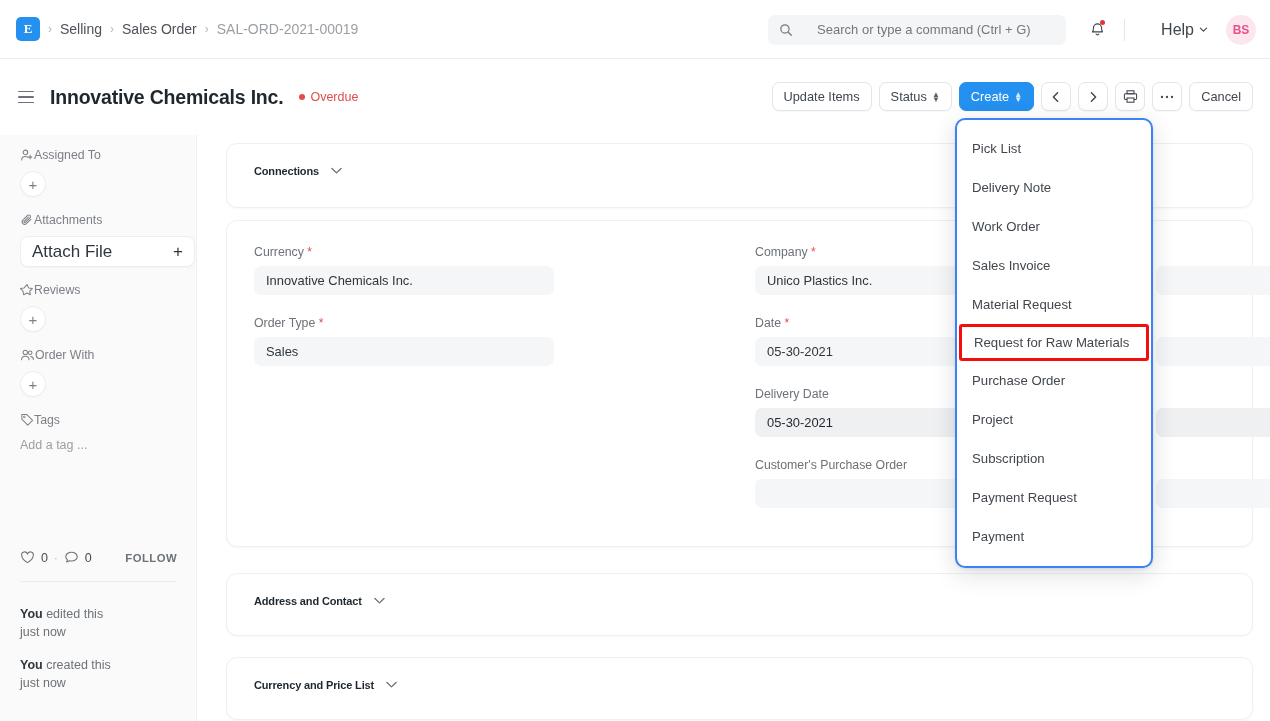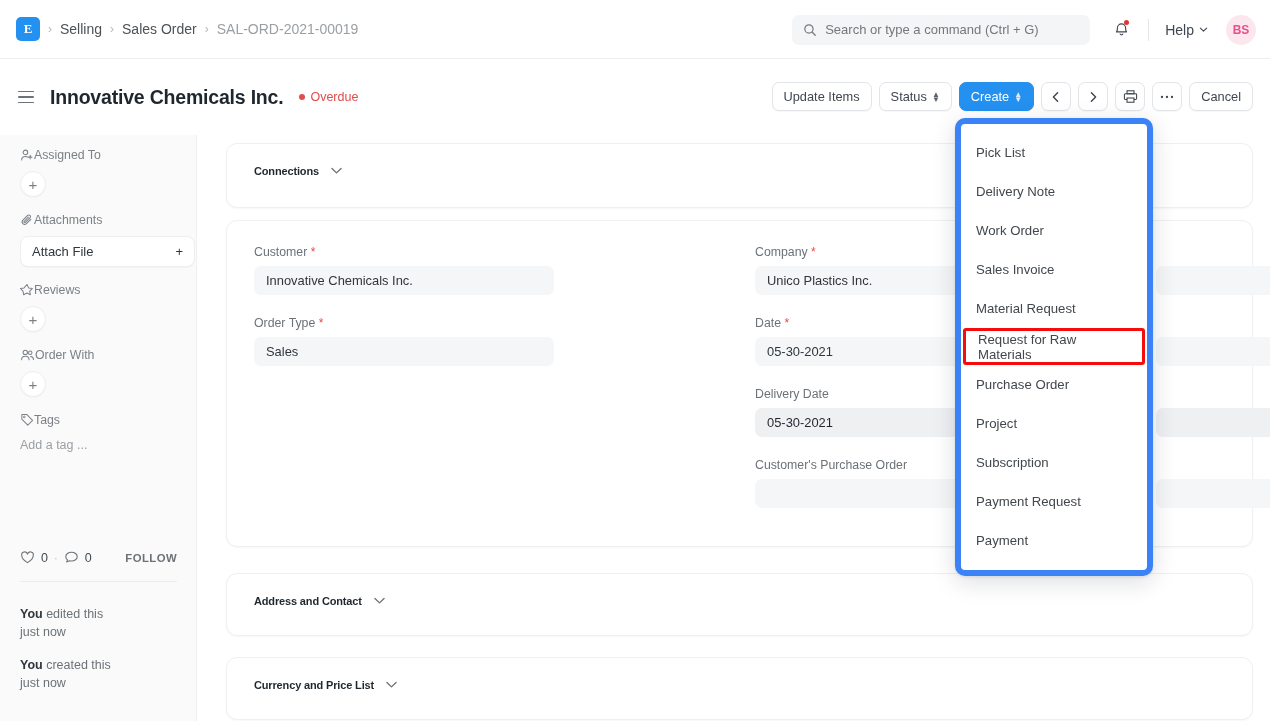--- a/index.html
+++ b/index.html
@@ -27,28 +27,28 @@
   .crumb { font-size: 14px; color: #4c5257; text-decoration: none; white-space: nowrap; }
   .crumb.current { color: #9a9fa4; }
   .nav-left { display: flex; align-items: center; }
 
   .nav-right {
     position: absolute; right: 14px; top: 0; height: 59px;
     display: flex; align-items: center; gap: 0px;
   }
   .searchbox {
     width: 298px; height: 30px; background: #f4f5f6; border-radius: 7px;
-    display: flex; align-items: center; padding: 0 10px; gap: 8px;
+    display: flex; align-items: center; padding: 0 10px; gap: 24px;
     border: 1px solid transparent;
   }
   .search-ph { font-size: 13px; color: #74787c; }
   .bell-wrap { position: relative; width: 34px; height: 34px; display:flex; align-items:center; justify-content:center; margin-left: 14px; }
   .bell-dot { position: absolute; top: 7px; right: 9px; width: 5px; height: 5px; border-radius: 50%; background: #e03636; }
   .nav-divider { width: 1px; height: 22px; background: #e4e6e8; margin: 0 10px; }
-  .help-btn { display: flex; align-items: center; gap: 5px; font-size: 14px; color: #3f4650; padding: 4px 6px; }
+  .help-btn { display: flex; align-items: center; gap: 5px; font-size: 16px; color: #3f4650; padding: 4px 6px; margin-left: 20px; }
   .avatar {
     width: 30px; height: 30px; border-radius: 50%; background: #fde7ef;
     color: #e8508a; font-size: 12px; font-weight: 600;
     display: flex; align-items: center; justify-content: center; margin-left: 12px;
   }
 
   
   .pagehead {
     position: absolute; top: 59px; left: 0; width: 1270px; height: 76px;
     background: #fff;
@@ -83,21 +83,21 @@
   .side-label { font-size: 12.3px; color: #7c8187; }
   .plus-circle {
     width: 26px; height: 26px; border-radius: 50%; background: #fff;
     border: 1px solid #eceef0; display: flex; align-items: center; justify-content: center;
     font-size: 15px; color: #7c8187; margin-top: 9px; line-height: 1;
     box-shadow: 0 1px 1px rgba(16,24,40,0.03);
   }
   .attach-file {
     margin-top: 9px; width: 175px; height: 31px; background: #fff; border: 1px solid #eceef0;
     border-radius: 8px; display: flex; align-items: center; justify-content: space-between;
-    padding: 0 11px; font-size: 13px; color: #2f363c;
+    padding: 0 11px; font-size: 17px; color: #2f363c;
     box-shadow: 0 1px 1px rgba(16,24,40,0.03);
   }
   .add-tag { font-size: 12.5px; color: #9a9fa4; margin-top: 11px; }
 
   .social-row { position: absolute; left: 20px; top: 415px; display: flex; align-items: center; gap: 6px; width: 157px; }
   .social-count { font-size: 12.5px; color: #404b54; }
   .dot-sep { color: #b6b8ba; font-size: 11px; }
   .follow { margin-left: auto; font-size: 11.3px; font-weight: 600; letter-spacing: .45px; color: #6c7278; }
   .side-rule { position: absolute; left: 20px; top: 446px; width: 157px; height: 1px; background: #ececec; }
   .activity { position: absolute; left: 20px; width: 165px; font-size: 12.5px; color: #6c7278; line-height: 18px; }
@@ -126,21 +126,21 @@
     display: flex; align-items: center; padding: 0 11px;
     font-size: 12.9px; color: #2f363c;
   }
   .field-input.strong { background: #eef0f2; color: #1f272e; }
 
   
   .dropdown {
     position: absolute; left: 955px; top: 118px; width: 198px;
     background: #fff; border-radius: 10px; z-index: 40;
     box-shadow: 0 6px 24px rgba(16,24,40,0.14), 0 1px 3px rgba(16,24,40,0.10);
-    padding: 9px 0 10px 0; border: 6px solid #3b82f6;
+    padding: 9px 0 10px 0; border: 2px solid #3b82f6;
   }
   .dd-item {
     height: 39px; display: flex; align-items: center; padding: 0 15px;
     font-size: 13.2px; color: #41474d;
   }
   .dd-item.highlight {
     border: 3px solid #f50d0d; border-radius: 3px; height: 37px;
     margin: 0 2px; padding: 0 12px;
   }
 </style>
@@ -324,21 +324,21 @@
       </svg>
     </div>
   </div>
 
   <div class="card" style="top:85px;height:327px;">
     <div class="fields">
 
       <div class="col c1">
         <div class="field">
           <div class="field-label">
-            <span>Customer</span>
+            <span>Currency</span>
             <span class="req">*</span>
           </div>
           <div class="field-input">Innovative Chemicals Inc.</div>
         </div>
         <div class="field">
           <div class="field-label">
             <span>Order Type</span>
             <span class="req">*</span>
           </div>
           <div class="field-input">Sales</div>

